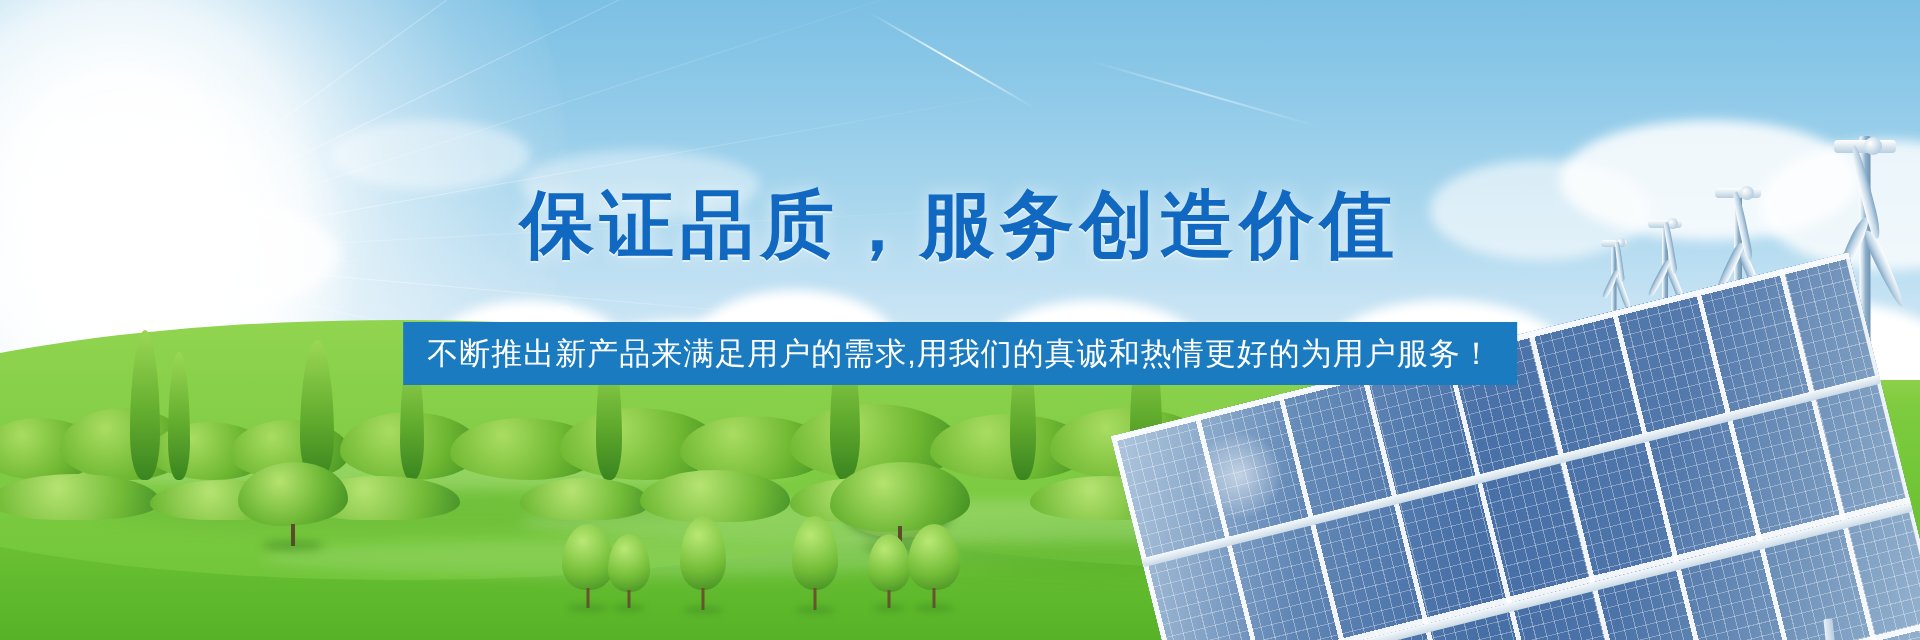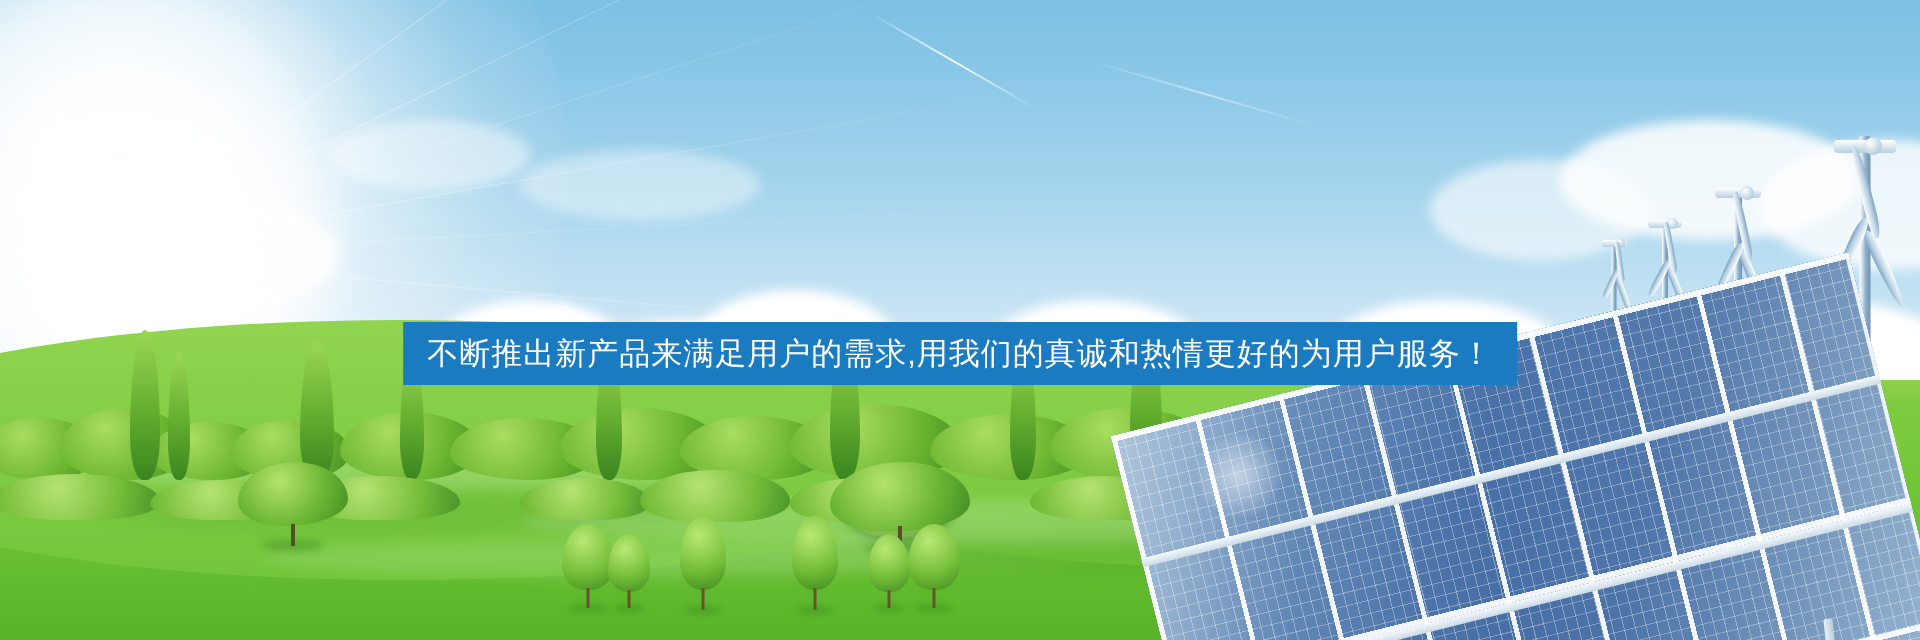--- a/index.html
+++ b/index.html
@@ -452,18 +452,19 @@
   <div class="solar">
     <div class="panelgrid"></div>
     <div class="panel-sheen"></div>
     <div class="panel-flare"></div>
     <div class="panel-rail" style="left:0;top:126px;right:0;height:9px;"></div>
     <div class="panel-rail" style="left:0;top:258px;right:0;height:9px;"></div>
 
     <div class="panel-leg" style="left:640px;top:350px;width:9px;height:100px;transform:rotate(8deg);"></div>
   </div>
 
+  <div class="headline">保证品质，服务创造价值</div>
 
   <div class="subbar">
     <span class="subbar-text">不断推出新产品来满足用户的需求,用我们的真诚和热情更好的为用户服务！</span>
   </div>
 
 </div>
 
 </body></html>

